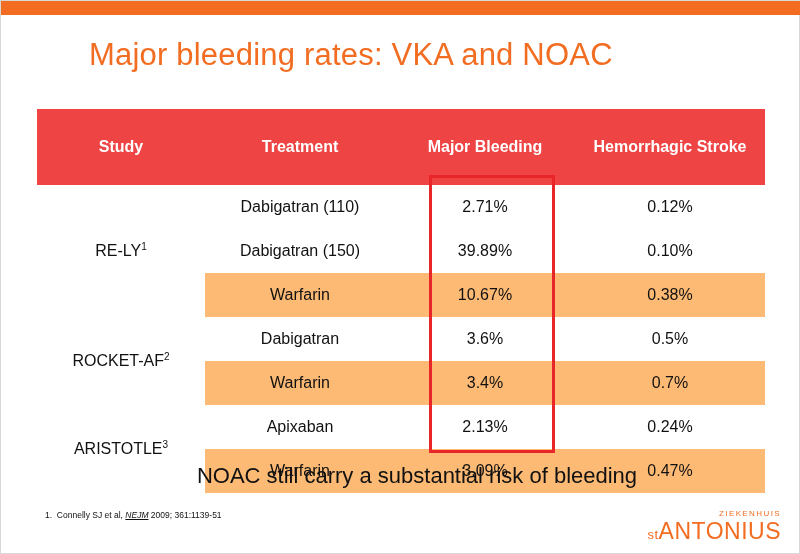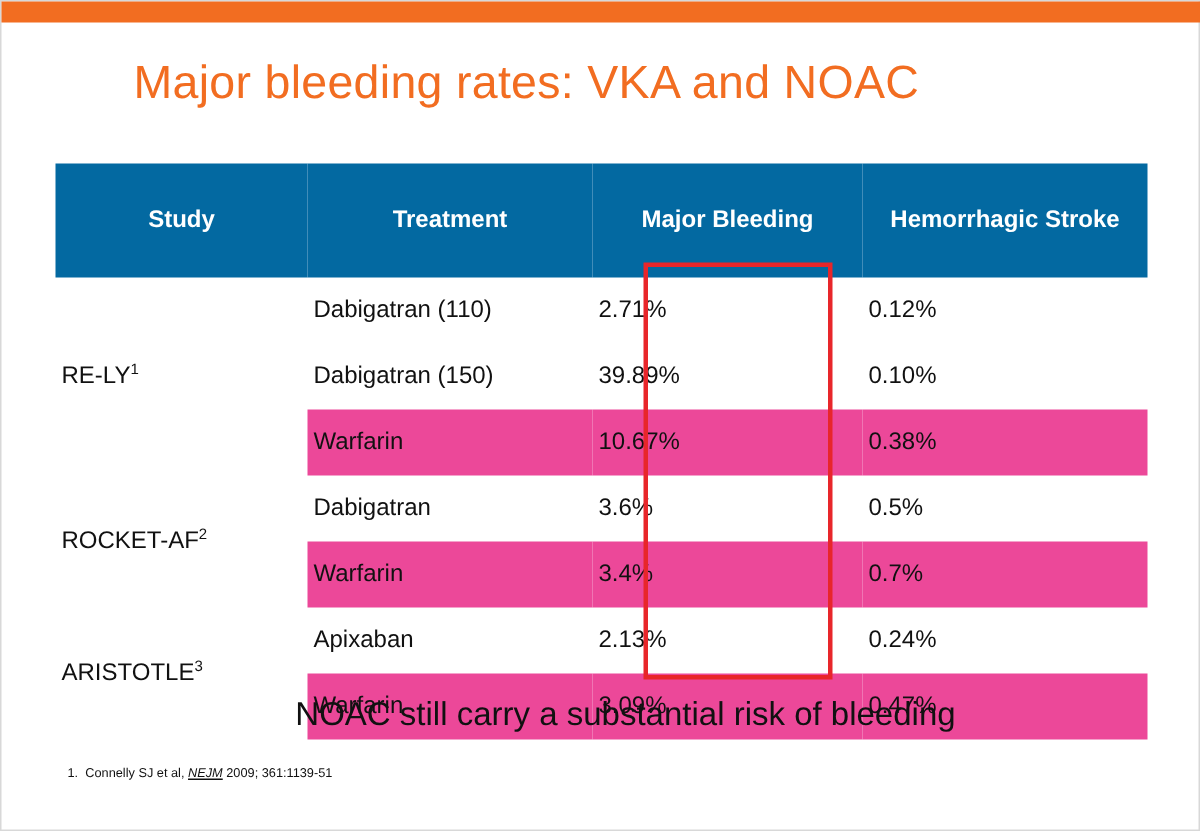--- a/index.html
+++ b/index.html
@@ -49,45 +49,45 @@
   table.data {
     border-collapse: collapse;
     width: 728px;
     table-layout: fixed;
   }
   table.data col.c1 { width: 168px; }
   table.data col.c2 { width: 190px; }
   table.data col.c3 { width: 180px; }
   table.data col.c4 { width: 190px; }
   table.data thead th {
-    background: #0369a1;
+    background: #ef4444;
     color: #ffffff;
     font-size: 16px;
     font-weight: bold;
     text-align: center;
     padding: 10px 4px;
     line-height: 1.25;
     height: 56px;
     vertical-align: middle;
     border: none;
   }
   table.data tbody td {
     font-size: 16px;
     color: #111111;
-    text-align: left;
+    text-align: center;
     padding: 6px 4px;
     height: 32px;
     vertical-align: middle;
     border: none;
   }
   td.study {
     font-size: 16px;
   }
   tr.shaded td {
-    background: #ec4899;
+    background: #fdba74;
   }
   tr.groupstart td {
     border-top: 2px solid #000000;
   }
   .last-row td {
     border-bottom: 2px solid #000000;
   }
   .sup {
     font-size: 10px;
     vertical-align: super;
@@ -221,14 +221,18 @@
   </div>
 
   <div class="highlight-box"></div>
 
   <div class="conclusion">NOAC still carry a substantial risk of bleeding</div>
 
   <div class="footnotes">
     <div class="fn"><span>1.</span>&nbsp;&nbsp;<span>Connelly SJ et al, </span><span class="jr">NEJM</span><span> 2009; 361:1139-51</span></div>
   </div>
 
+  <div class="logo">
+    <div class="ziek">ZIEKENHUIS</div>
+    <div class="name"><span class="st">st</span><span>ANTONIUS</span></div>
+  </div>
 
 </div>
 
 </body></html>

